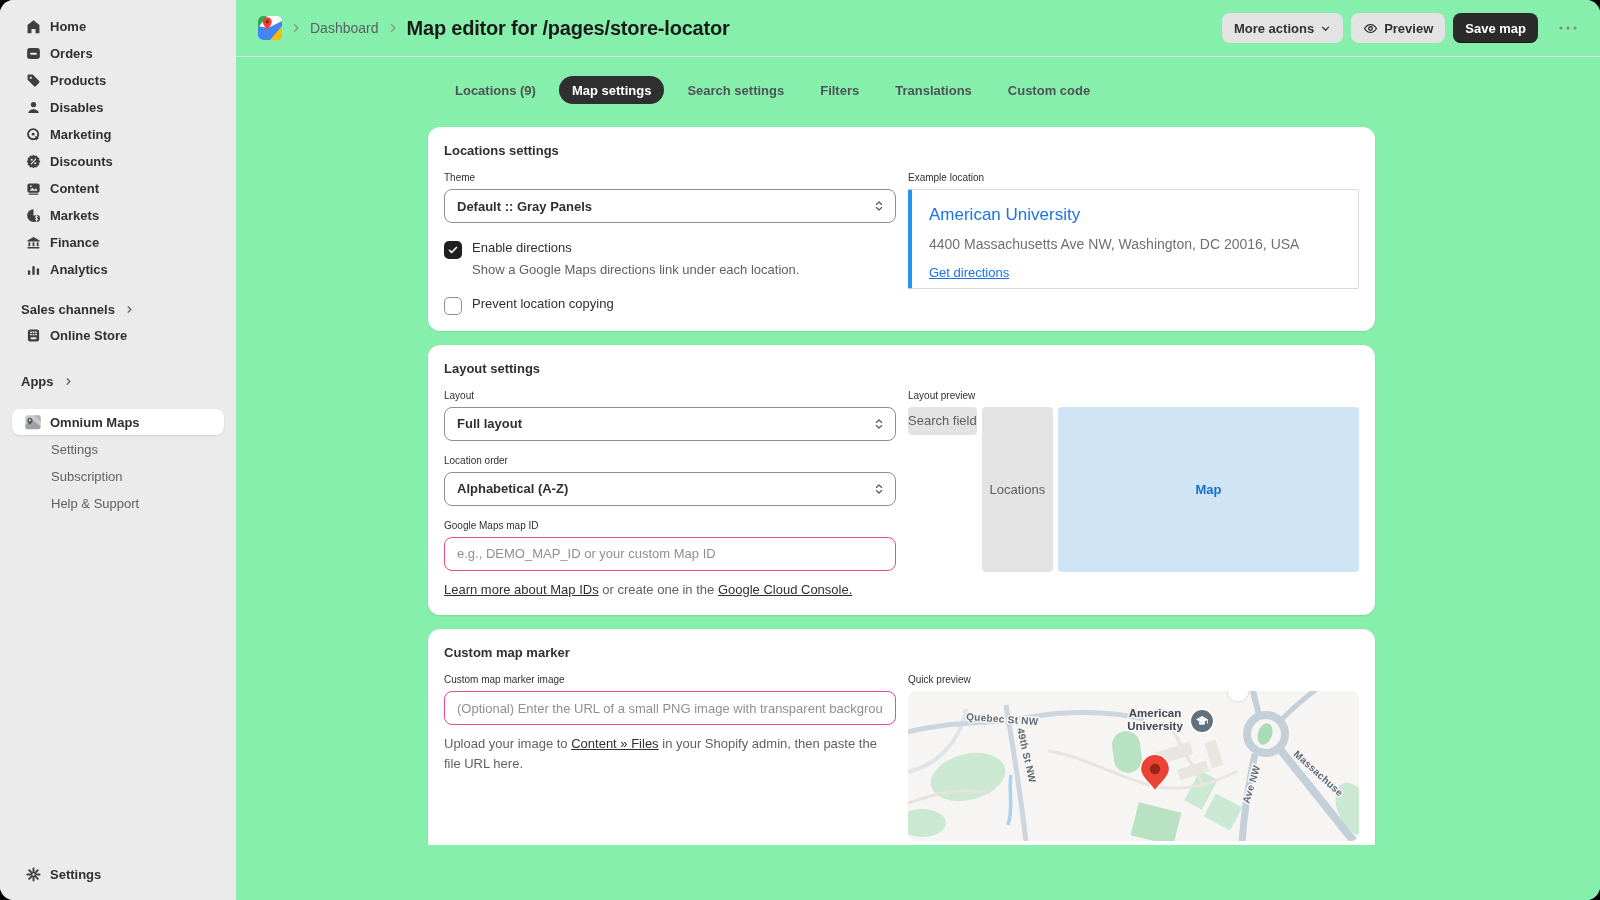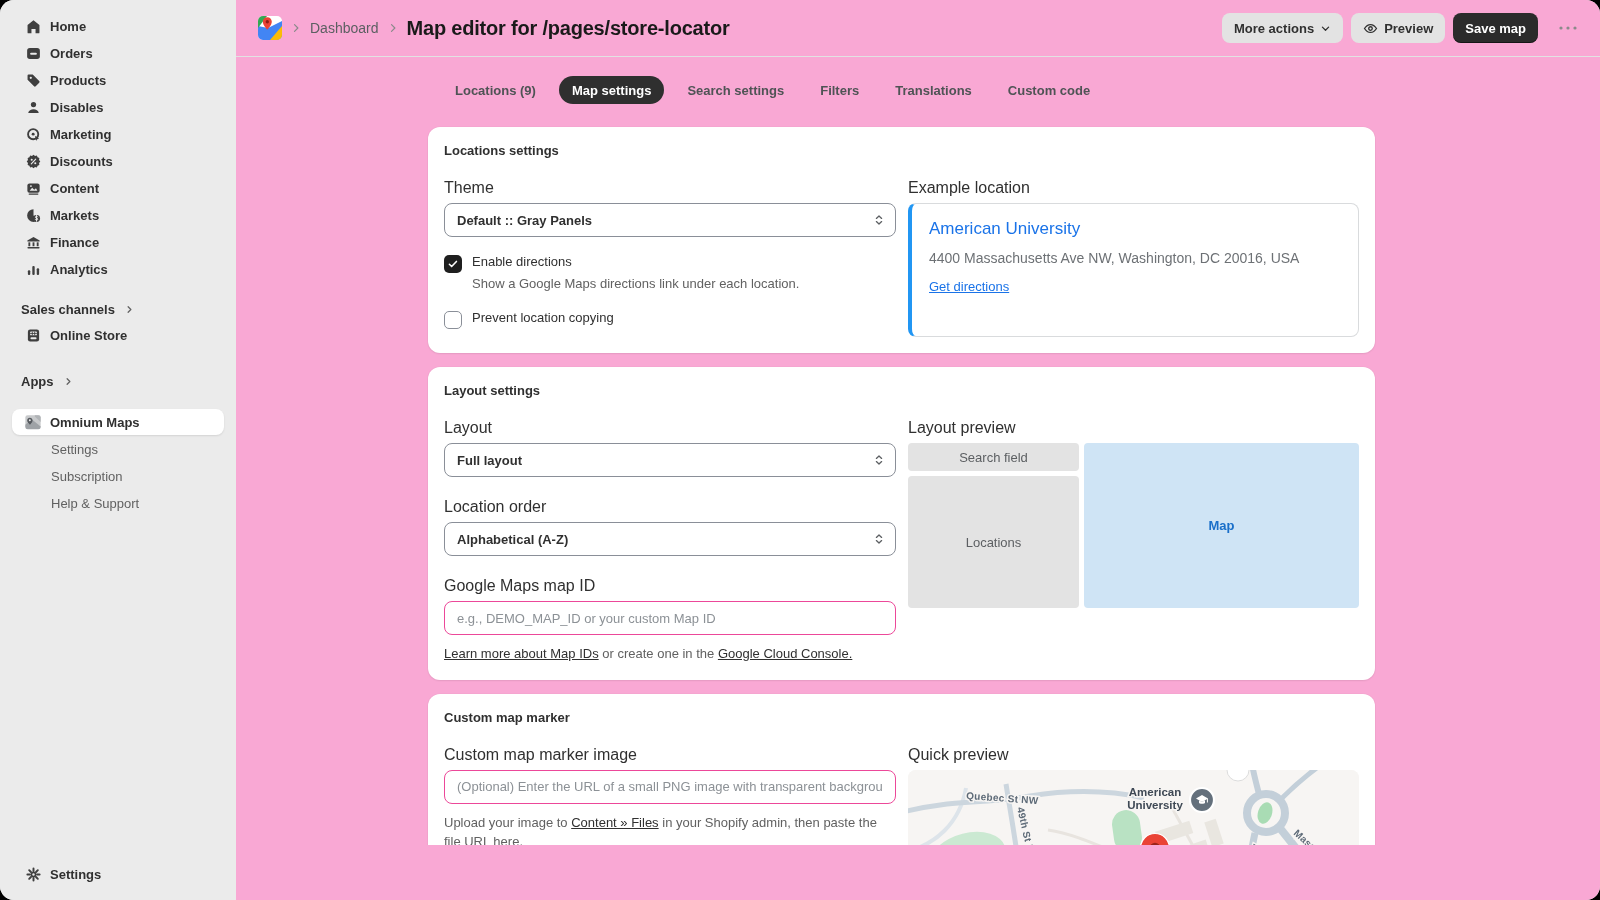--- a/index.html
+++ b/index.html
@@ -11,21 +11,21 @@
   .nav-item{display:flex;align-items:center;gap:8px;height:26px;margin:1px 12px;padding:0 12px;border-radius:8px;font-size:13px;font-weight:600;color:#303030;cursor:pointer;}
   .nav-item .ic{width:18px;height:18px;flex:none;display:flex;align-items:center;justify-content:center;}
   .nav-item.active{background:#fff;box-shadow:0 1px 2px rgba(0,0,0,.10);margin-top:20px;}
   .nav-section{display:flex;align-items:center;gap:9px;margin:20px 21px 5px;font-size:13px;font-weight:600;color:#303030;cursor:pointer;}
   .nav-section.apps{margin-top:26px;}
   .nav-sub{display:flex;align-items:center;height:26px;margin:1px 12px;padding:0 12px 0 39px;border-radius:8px;font-size:13px;font-weight:400;color:#616161;cursor:pointer;}
   .sidebar-footer{position:absolute;left:0;right:0;bottom:12px;}
   svg.icon{display:block;}
 
   
-  .main{position:absolute;left:236px;top:0;right:0;bottom:0;background:#f9a8d4;}
+  .main{position:absolute;left:236px;top:0;right:0;bottom:0;background:#86efac;}
   .topbar{height:57px;display:flex;align-items:center;justify-content:space-between;padding:0 18px 0 22px;border-bottom:1px solid #e2e2e2;}
   .crumbs{display:flex;align-items:center;gap:8px;}
   .crumb-sep{display:flex;color:#8a8a8a;}
   .crumb-link{font-size:14px;font-weight:400;color:#5c5f62;cursor:pointer;}
   .page-title{font-size:20px;font-weight:700;color:#1a1a1a;letter-spacing:-0.2px;}
   .actions{display:flex;align-items:center;gap:8px;}
   .btn{height:30px;padding:0 12px;border:none;border-radius:8px;display:flex;align-items:center;gap:6px;font-size:13px;font-weight:600;color:#303030;background:#e3e3e3;cursor:pointer;font-family:inherit;}
   .btn-dark{background:#2b2b2b;color:#fff;box-shadow:inset 0 -1px 0 rgba(0,0,0,.5);}
   .menu-dots{width:28px;height:30px;display:flex;align-items:center;justify-content:center;margin-left:8px;cursor:pointer;}
 
@@ -33,40 +33,40 @@
   .tabs{display:flex;gap:10px;margin:19px 0 0 206px;}
   .tab{height:28px;padding:0 13px;border-radius:14px;display:flex;align-items:center;font-size:13px;font-weight:600;color:#4f5355;cursor:pointer;}
   .tab.active{background:#2f2f2f;color:#fff;}
 
   .cards{width:947px;margin:23px 0 0 192px;display:flex;flex-direction:column;gap:14px;}
   .card{background:#fff;border-radius:12px;box-shadow:0 1px 2px rgba(0,0,0,.07),0 0 0 1px rgba(0,0,0,.015);padding:16px;}
   .card-title{font-size:13px;font-weight:700;color:#303030;}
   .card-row{display:flex;gap:12px;}
   .col-left{width:452px;flex:none;}
   .col-right{flex:1;min-width:0;}
-  .field-label{font-size:16px;font-weight:400;color:#303030;margin:21px 0 6px;}
+  .field-label{font-size:10px;font-weight:400;color:#303030;margin:14px 0 6px;}
   .select{height:34px;border:1px solid #8a8f98;border-radius:8px;background:#fff;display:flex;align-items:center;justify-content:space-between;padding:0 9px 0 12px;font-size:13px;color:#303030;cursor:pointer;font-weight:bold;}
   .text-input{width:100%;height:34px;border:1px solid #ec4899;border-radius:8px;background:#fff;padding:0 12px;font-size:13px;color:#303030;font-family:inherit;outline:none;}
   .text-input::placeholder{color:#8c9196;}
   .check-row{display:flex;gap:10px;margin-top:17px;}
   .checkbox{width:18px;height:18px;border-radius:5px;flex:none;margin-top:1px;display:flex;align-items:center;justify-content:center;cursor:pointer;}
   .checkbox.checked{background:#1f1f1f;}
   .checkbox.unchecked{background:#fff;border:1.5px solid #8a8f98;}
   .check-label{font-size:13px;font-weight:400;color:#303030;cursor:pointer;}
   .check-help{font-size:13px;color:#616161;margin-top:6px;line-height:1.35;}
   .helper{font-size:13px;color:#616161;margin-top:9px;line-height:1.5;}
   .dlink{color:#303030;text-decoration:underline;cursor:pointer;}
 
-  .example-panel{margin-top:1px;border:1px solid #d9dbdd;border-left:4px solid #2196f3;border-radius:8px;background:#fff;padding:15px 17px;height:134px;}
+  .example-panel{margin-top:1px;border:1px solid #d9dbdd;border-left:4px solid #2196f3;border-radius:2px;background:#fff;padding:15px 17px;height:100px;}
   .example-name{font-size:17px;font-weight:400;color:#1a73e8;}
   .example-addr{font-size:14px;color:#6d7175;line-height:1.45;margin-top:9px;max-width:410px;}
   .example-link{display:inline-block;font-size:13px;color:#1a73e8;text-decoration:underline;margin-top:11px;cursor:pointer;}
 
   .preview-grid{display:flex;gap:5px;height:165px;margin-top:1px;}
-  .preview-left{width:171px;flex:none;display:flex;flex-direction:column;gap:5px;}
+  .preview-left{width:145px;flex:none;display:flex;flex-direction:row;gap:5px;}
   .pbox{background:#e3e3e3;border-radius:4px;display:flex;align-items:center;justify-content:center;font-size:13px;font-weight:400;color:#5c5f62;}
   .pbox-search{height:28px;flex:none;}
   .pbox-locations{flex:1;}
   .pbox-map{flex:1;background:#cfe4f5;color:#1a6fc9;font-weight:700;border-radius:4px;display:flex;align-items:center;justify-content:center;font-size:13px;}
 
   .map-wrap{margin-top:1px;height:150px;border-radius:8px;overflow:hidden;background:#f7f5f3;}
   .map-wrap svg{display:block;}
   .map-label{font-size:10px;font-weight:600;fill:#5d6a77;paint-order:stroke;stroke:#f7f5f3;stroke-width:3px;letter-spacing:.3px;}
   .map-label-big{font-size:11.5px;font-weight:600;fill:#3f4955;paint-order:stroke;stroke:#f7f5f3;stroke-width:3px;text-anchor:middle;}
 </style>

